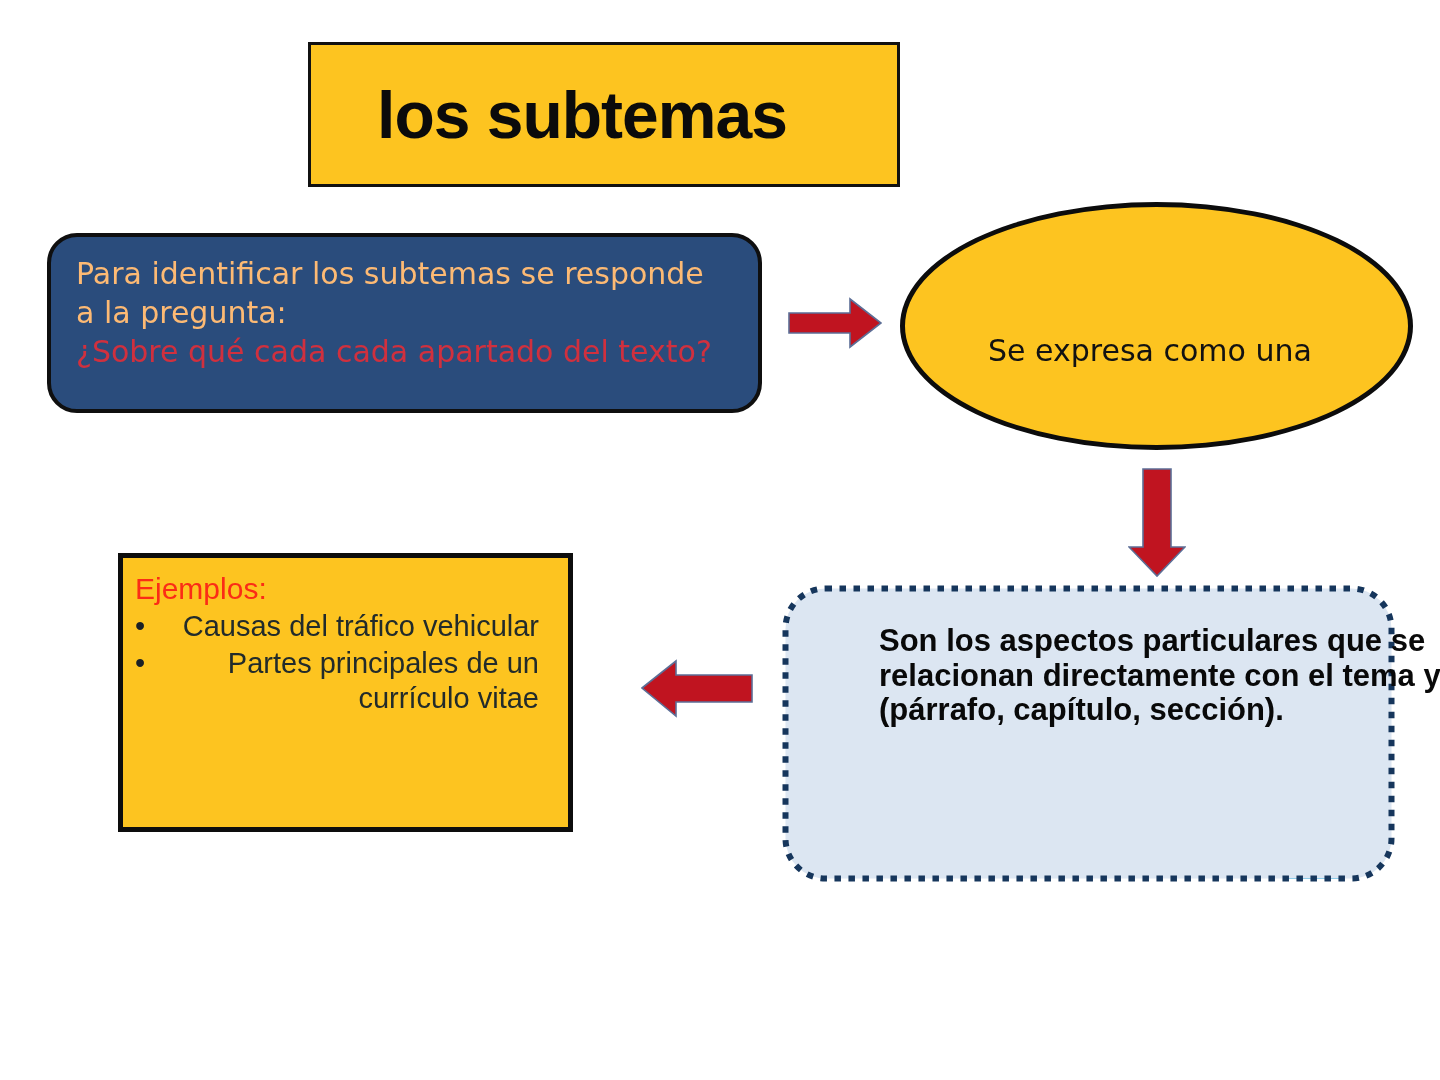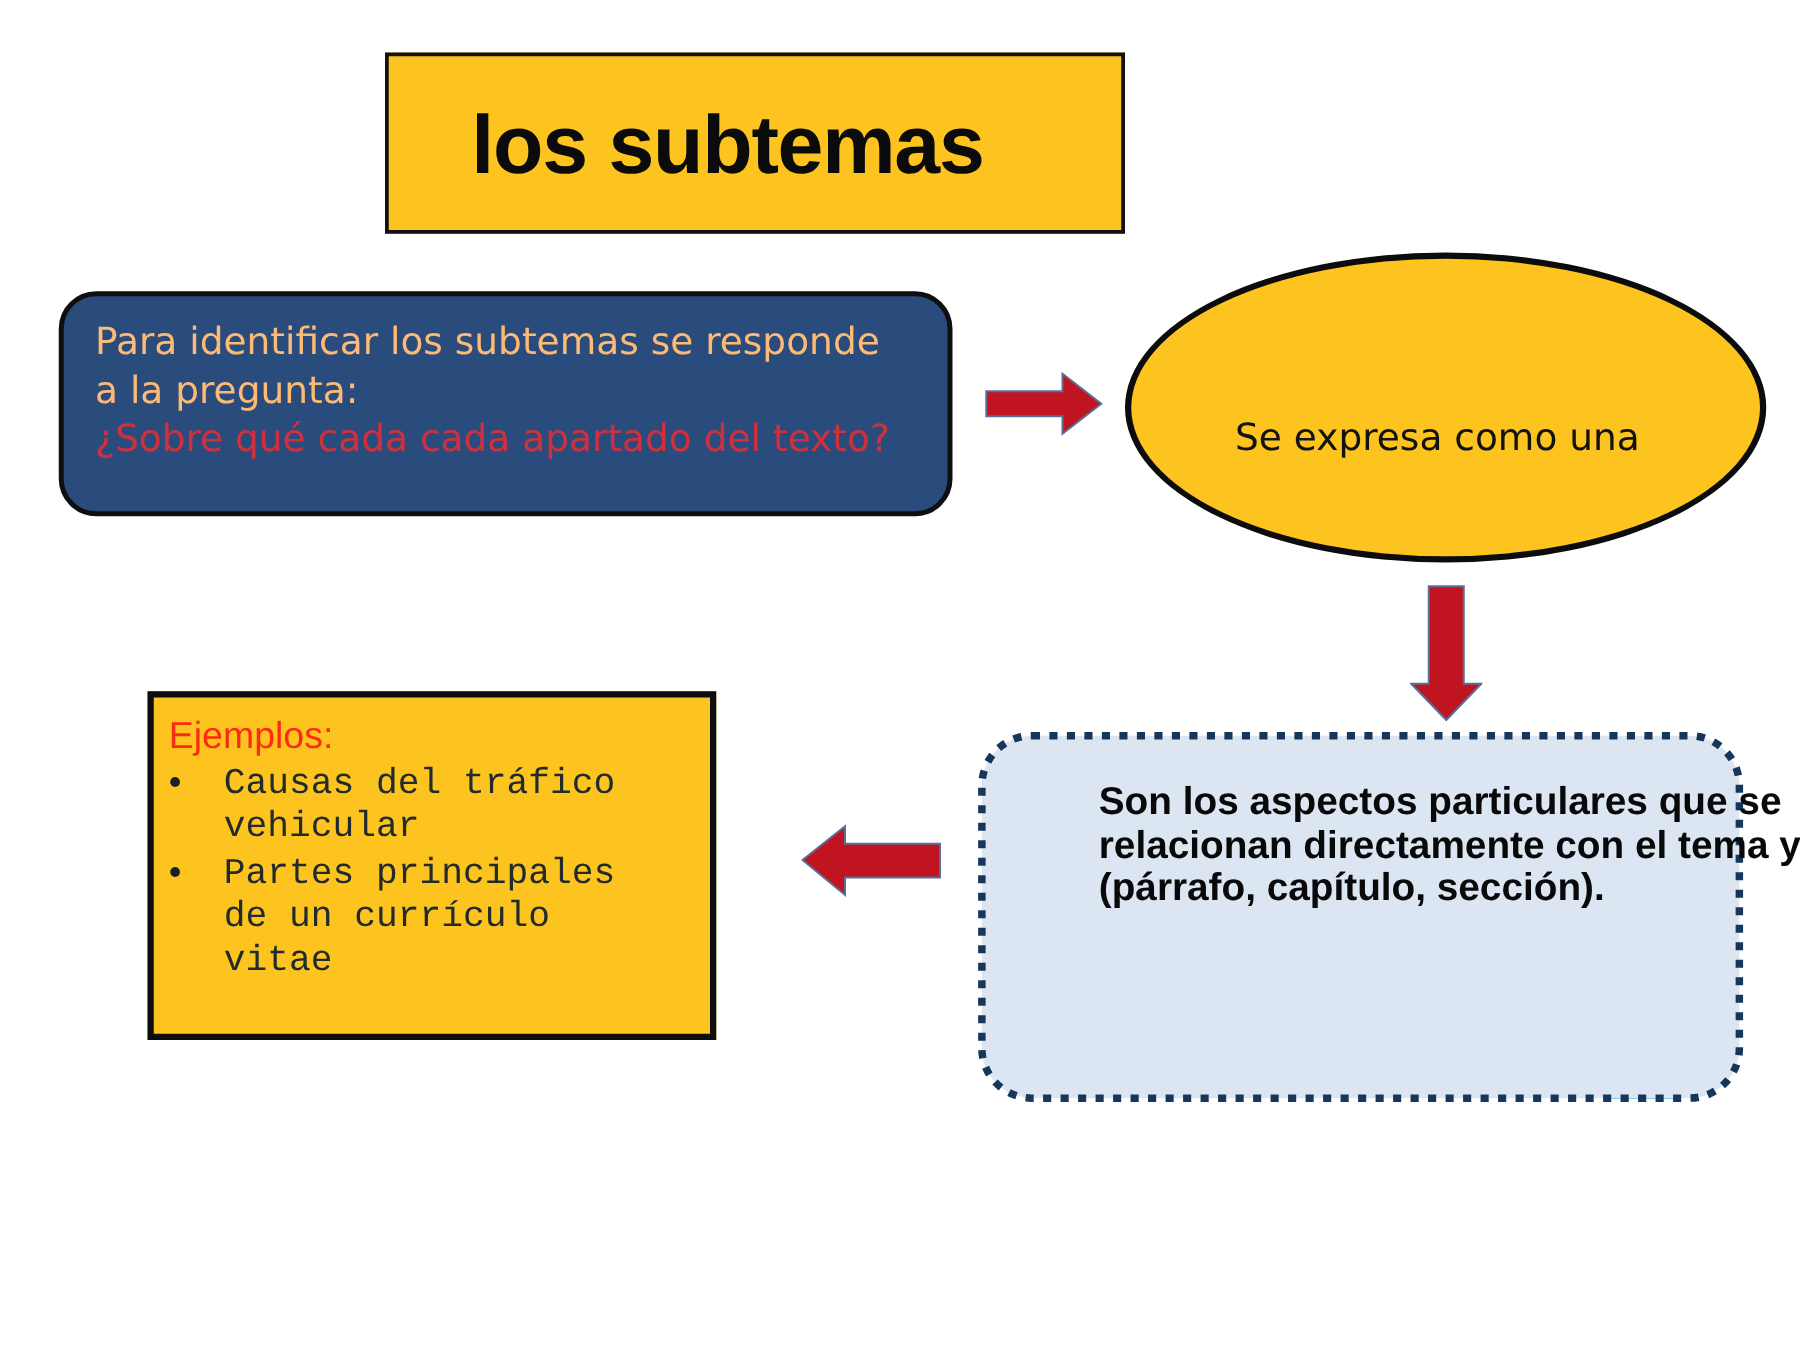--- a/index.html
+++ b/index.html
@@ -89,22 +89,22 @@
     font-size:30px;line-height:36px;
     color:var(--orange-red-text,#FB2C16);
   }
   .example-row{display:flex;margin-top:2px;}
   .example-bullet{
     width:44px;flex:0 0 44px;
     font-size:29px;line-height:35px;color:#1a2026;
   }
   .example-item-text{
     width:360px;
-    font-family:Liberation Mono, monospace;
-    font-size:29px;line-height:35px;color:#222b2b;
+    font-family:Liberation Sans, sans-serif;
+    font-size:29px;line-height:35px;color:#222b2b;text-align:right;
   }
   
   .flow-arrow{position:absolute;}
   .arrow-right{left:788px;top:297px;}
   .arrow-down{left:1128px;top:468px;}
   .arrow-left{left:641px;top:659px;}
   
   .stray-cyan-mark{
     position:absolute;left:1284px;top:872px;width:58px;height:7px;
     background:var(--cyan-mark,#3FB0E0);border-radius:3px;z-index:0;

